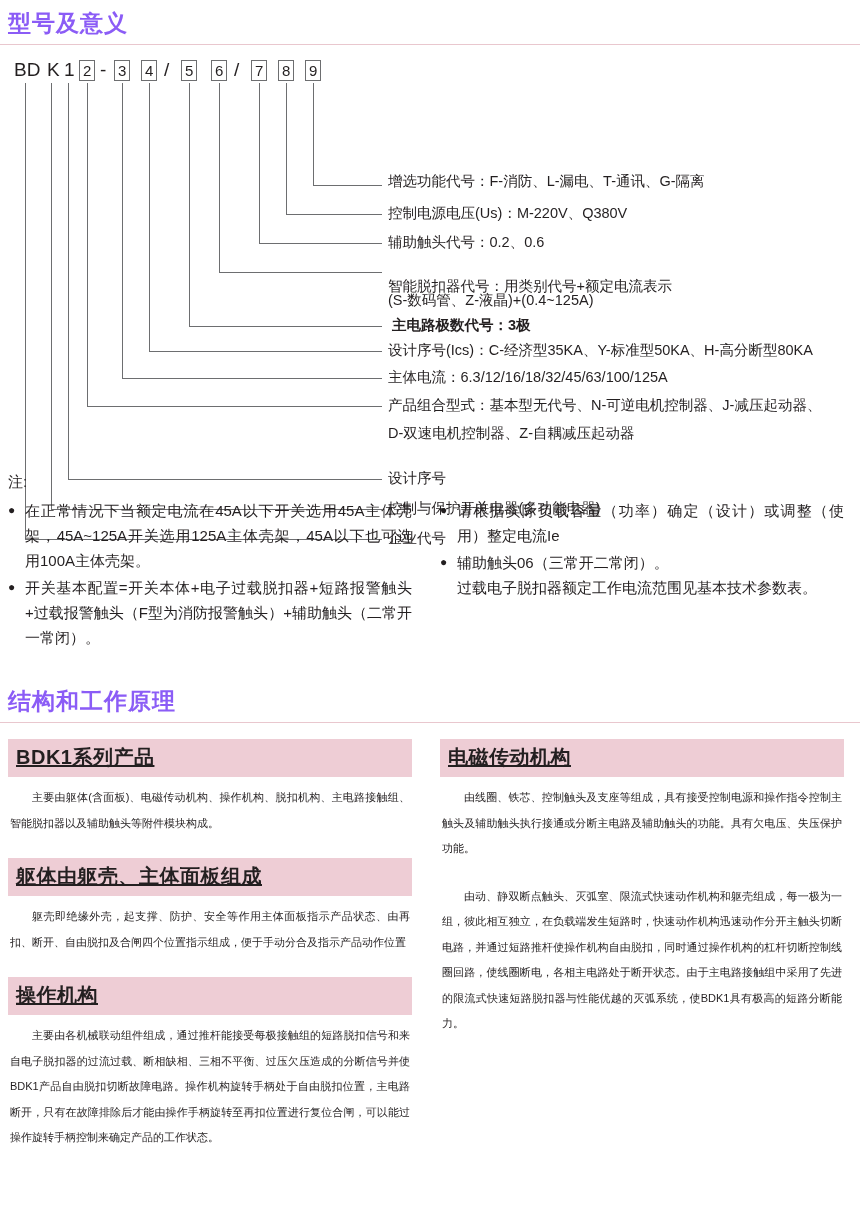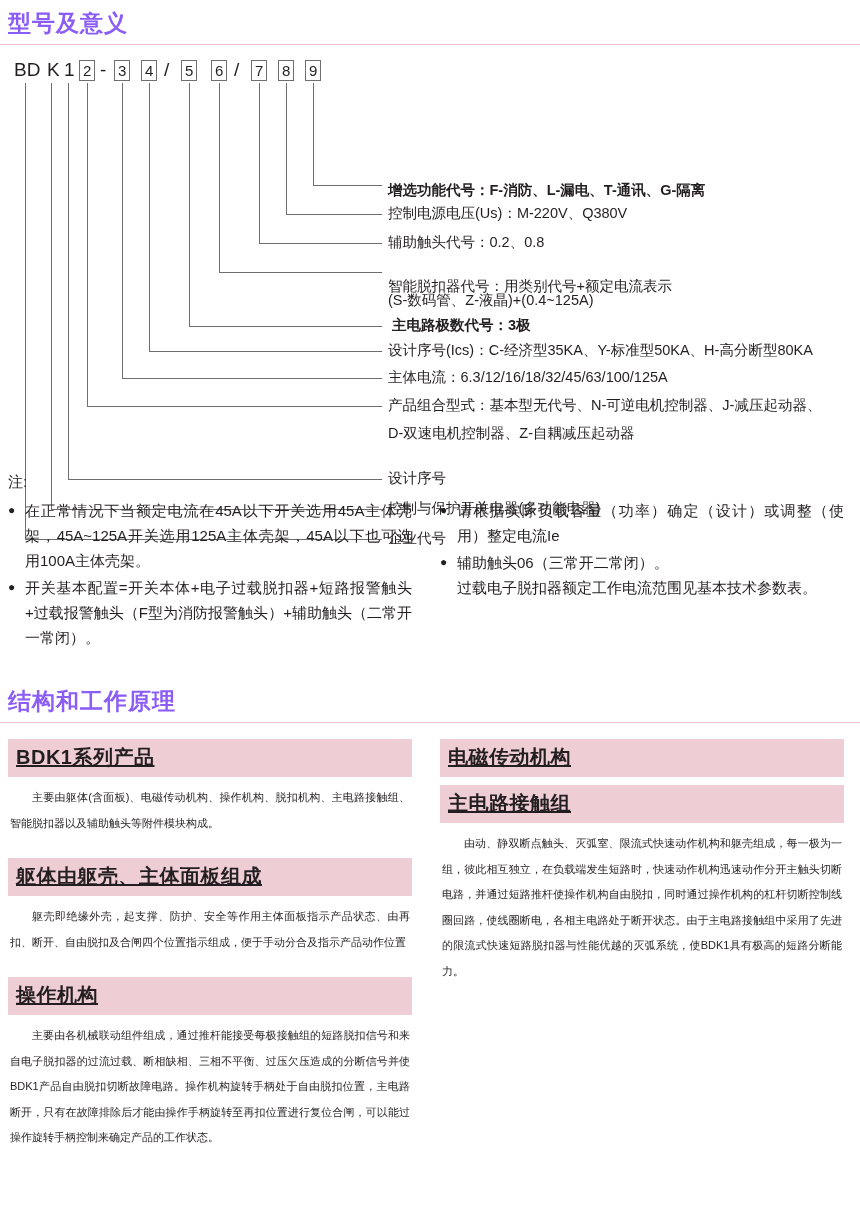--- a/index.html
+++ b/index.html
@@ -163,23 +163,23 @@
       <div class="vline" style="left: 122px; top: 24px; height: 295px;"></div>
       <div class="hline" style="left: 122px; top: 319px; width: 260px;"></div>
       <div class="vline" style="left: 87px; top: 24px; height: 323px;"></div>
       <div class="hline" style="left: 87px; top: 347px; width: 295px;"></div>
       <div class="vline" style="left: 68px; top: 24px; height: 396px;"></div>
       <div class="hline" style="left: 68px; top: 420px; width: 314px;"></div>
       <div class="vline" style="left: 51px; top: 24px; height: 426px;"></div>
       <div class="hline" style="left: 51px; top: 450px; width: 331px;"></div>
       <div class="vline" style="left: 25px; top: 24px; height: 456px;"></div>
       <div class="hline" style="left: 25px; top: 480px; width: 357px;"></div>
-      <div class="desc" style="left: 388px; top: 123px; font-weight: bold;">增选功能代号：F-消防、L-漏电、T-通讯、G-隔离</div>
+      <div class="desc" style="left: 388px; top: 114px;">增选功能代号：F-消防、L-漏电、T-通讯、G-隔离</div>
       <div class="desc" style="left: 388px; top: 146px;">控制电源电压(Us)：M-220V、Q380V</div>
-      <div class="desc" style="left: 388px; top: 175px;">辅助触头代号：0.2、0.8</div>
+      <div class="desc" style="left: 388px; top: 175px;">辅助触头代号：0.2、0.6</div>
       <div class="desc" style="left: 388px; top: 204px; margin-top: 15px;">智能脱扣器代号：用类别代号+额定电流表示</div>
       <div class="desc" style="left: 388px; top: 233px;">(S-数码管、Z-液晶)+(0.4~125A)</div>
       <div class="desc" style="left: 392px; top: 258px; font-weight: bold;">主电路极数代号：3极</div>
       <div class="desc" style="left: 388px; top: 283px;">设计序号(Ics)：C-经济型35KA、Y-标准型50KA、H-高分断型80KA</div>
       <div class="desc" style="left: 388px; top: 310px;">主体电流：6.3/12/16/18/32/45/63/100/125A</div>
       <div class="desc" style="left: 388px; top: 338px;">产品组合型式：基本型无代号、N-可逆电机控制器、J-减压起动器、</div>
       <div class="desc" style="left: 388px; top: 366px;">D-双速电机控制器、Z-自耦减压起动器</div>
       <div class="desc" style="left: 388px; top: 411px;">设计序号</div>
       <div class="desc" style="left: 388px; top: 441px;">控制与保护开关电器(多功能电器)</div>
       <div class="desc" style="left: 388px; top: 471px;">企业代号</div>
@@ -224,18 +224,18 @@
 
       <div class="sub-head">躯体由躯壳、主体面板组成</div>
       <p class="para">躯壳即绝缘外壳，起支撑、防护、安全等作用主体面板指示产品状态、由再扣、断开、自由脱扣及合闸四个位置指示组成，便于手动分合及指示产品动作位置</p>
 
       <div class="sub-head">操作机构</div>
       <p class="para">主要由各机械联动组件组成，通过推杆能接受每极接触组的短路脱扣信号和来自电子脱扣器的过流过载、断相缺相、三相不平衡、过压欠压造成的分断信号并使BDK1产品自由脱扣切断故障电路。操作机构旋转手柄处于自由脱扣位置，主电路断开，只有在故障排除后才能由操作手柄旋转至再扣位置进行复位合闸，可以能过操作旋转手柄控制来确定产品的工作状态。</p>
     </div>
 
     <div class="col">
       <div class="sub-head">电磁传动机构</div>
-
-      <div class="sub-head">主电路接触组</div>
+      <p class="para">由线圈、铁芯、控制触头及支座等组成，具有接受控制电源和操作指令控制主触头及辅助触头执行接通或分断主电路及辅助触头的功能。具有欠电压、失压保护功能。</p>
+
       <p class="para">由动、静双断点触头、灭弧室、限流式快速动作机构和躯壳组成，每一极为一组，彼此相互独立，在负载端发生短路时，快速动作机构迅速动作分开主触头切断电路，并通过短路推杆使操作机构自由脱扣，同时通过操作机构的杠杆切断控制线圈回路，使线圈断电，各相主电路处于断开状态。由于主电路接触组中采用了先进的限流式快速短路脱扣器与性能优越的灭弧系统，使BDK1具有极高的短路分断能力。</p>
     </div>
   </div>
 </div>
 
 </body></html>

